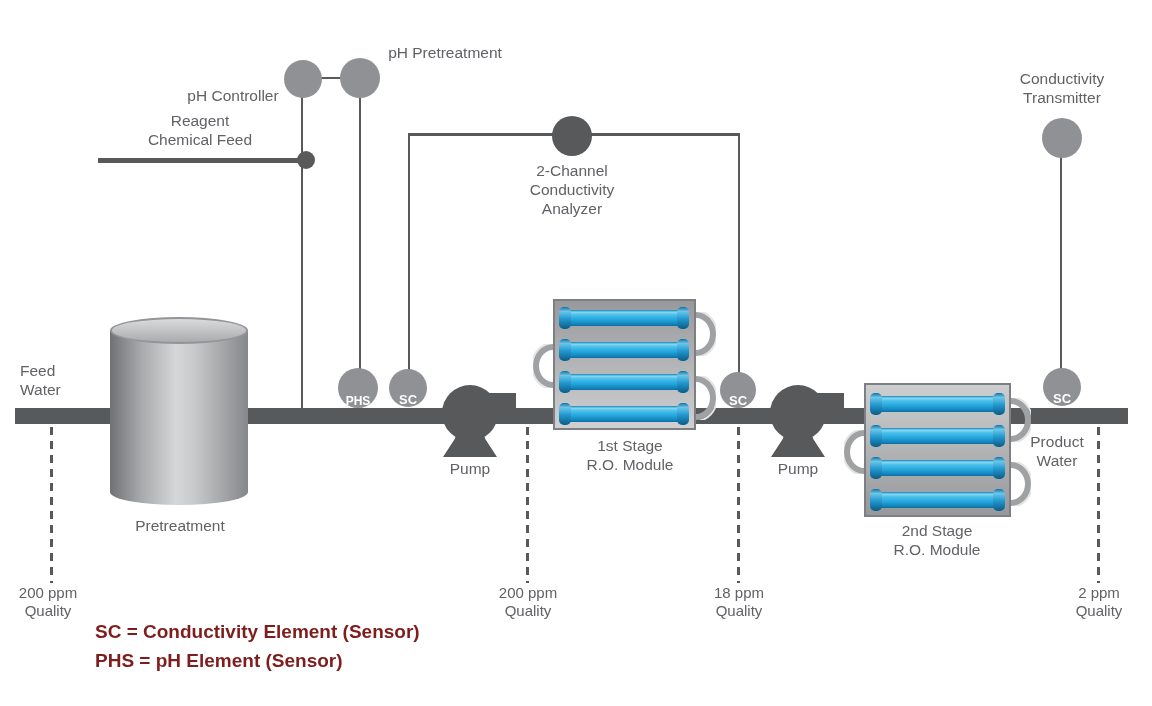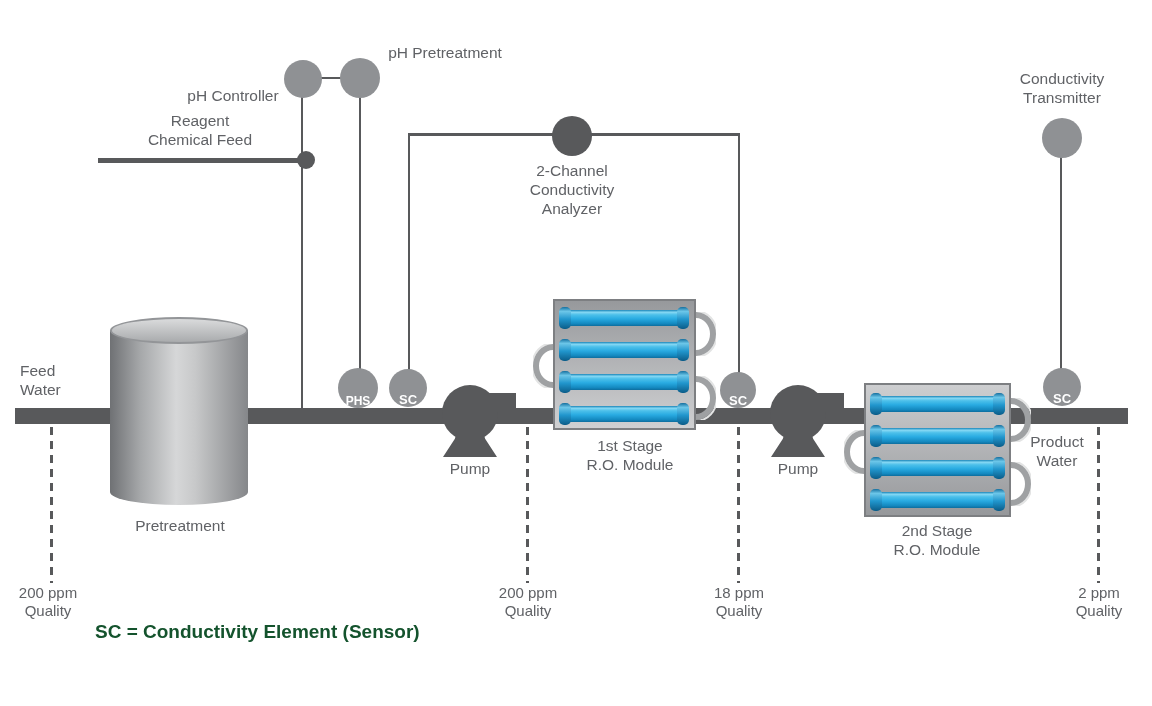--- a/index.html
+++ b/index.html
@@ -42,21 +42,21 @@
   .tube { position:absolute; height:16px; border-radius:8px; z-index:5;
     background:linear-gradient(180deg,#1a85b8 0%,#86d8f4 14%,#4cc0ea 30%,#29abe2 55%,#1489c0 85%,#0d6d9e 100%); }
   .tube::before,.tube::after { content:""; position:absolute; top:-3px; width:12px; height:22px; border-radius:5px;
     background:linear-gradient(180deg,#156f9f 0%,#6cc6e8 20%,#2196cd 55%,#0b5c88 100%); }
   .tube::before { left:-2px; } .tube::after { right:-2px; }
   .uconn { position:absolute; width:40px; height:44px; box-sizing:border-box; z-index:4;
     border:6px solid #9fa1a3; border-radius:50%; box-shadow:0 0 0 2px #e3e4e4; }
   .uconn.right { clip-path:inset(0 0 0 50%); }
   .uconn.left  { clip-path:inset(0 50% 0 0); }
   .dot { position:absolute; border-radius:50%; background:#58595b; z-index:3; }
-  .legend { position:absolute; color:#14532d; font-size:19px; font-weight:700; line-height:28.5px; z-index:6; }
+  .legend { position:absolute; color:#7f1d1d; font-size:19px; font-weight:700; line-height:28.5px; z-index:6; }
 </style>
 </head>
 <body>
 
 <div id="canvas">
 
   <div class="tline" style="left:301px; top:96px; width:2px; height:314px;"></div>
   <div class="tline" style="left:359px; top:97px; width:2px; height:272px;"></div>
   <div class="tline" style="left:321px; top:77px; width:40px; height:2px;"></div>
   <div class="tline" style="left:98px; top:158px; width:208px; height:5px;"></div>
@@ -166,15 +166,16 @@
     <div>18 ppm</div>
     <div>Quality</div>
   </div>
   <div class="lbl" style="left:1044px; top:584px; width:110px; font-size:15px; line-height:18px;">
     <div>2 ppm</div>
     <div>Quality</div>
   </div>
 
   <div class="legend" style="left:95px; top:618px;">
     <div>SC = Conductivity Element (Sensor)</div>
+    <div>PHS = pH Element (Sensor)</div>
   </div>
 
 </div>
 
 </body></html>

